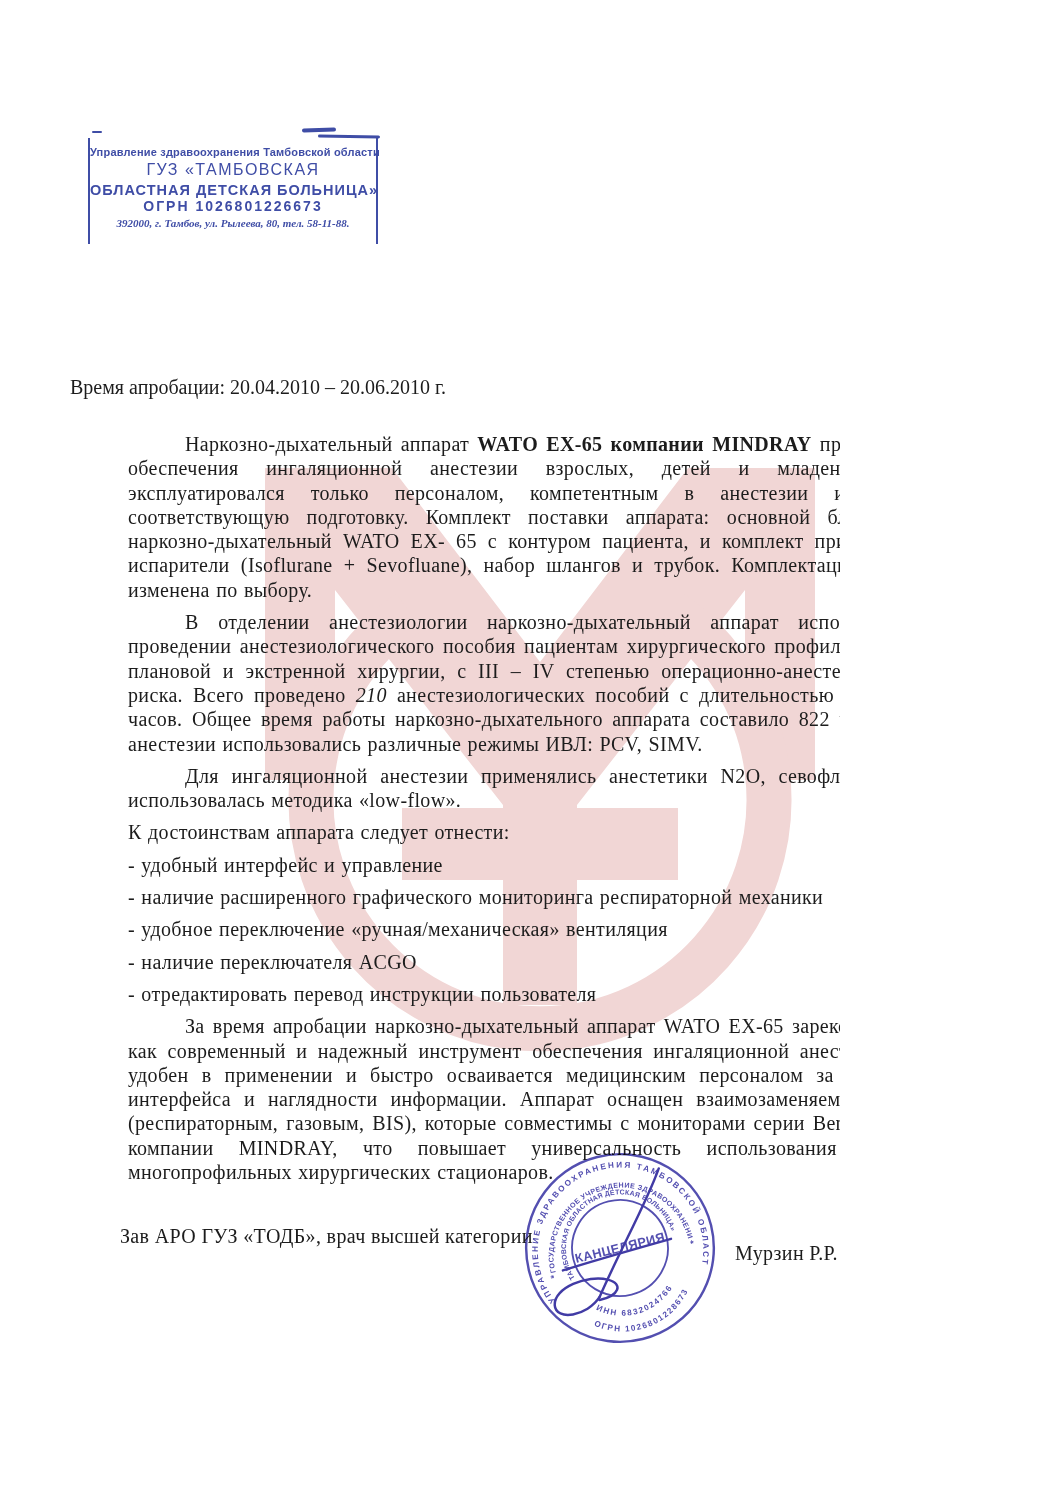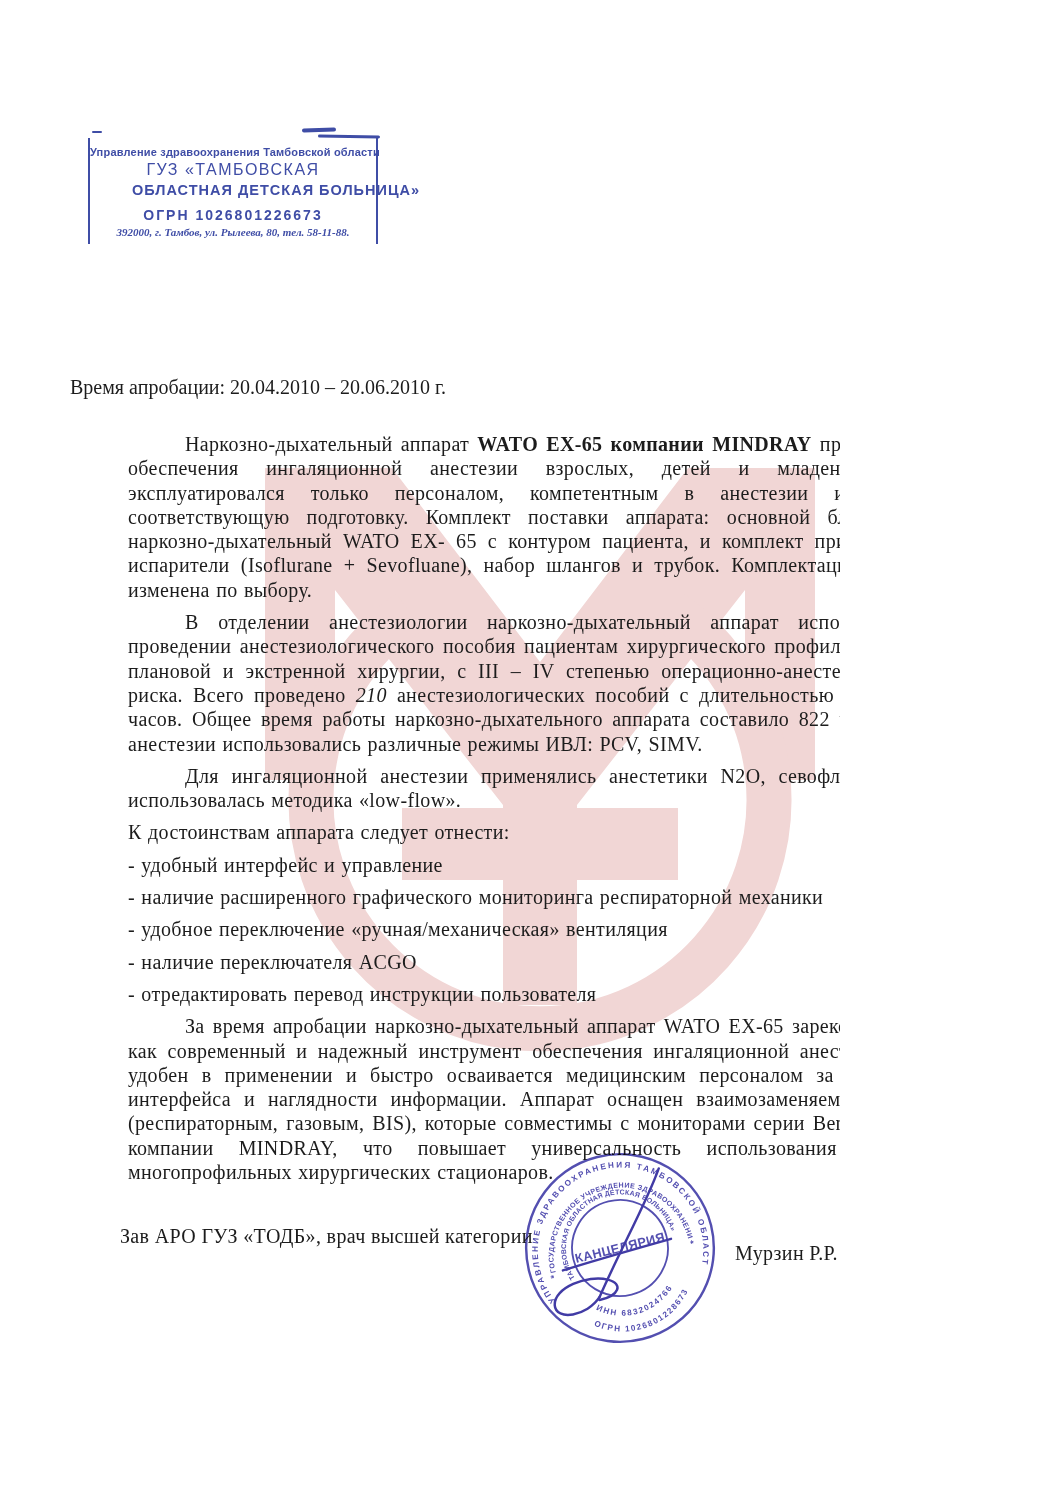--- a/index.html
+++ b/index.html
@@ -23,22 +23,22 @@
     border-left:2px solid var(--stamp-blue,#3f4da6);
     border-right:2px solid var(--stamp-blue,#3f4da6);
     color:var(--stamp-blue,#3f4da6);
     text-align:center;
     font-family:"Liberation Sans","DejaVu Sans",sans-serif;
     padding-top:8px;box-sizing:border-box;
     filter:blur(.2px);
   }
   .hstamp .l1{font-size:11px;font-weight:600;letter-spacing:.2px;white-space:nowrap;}
   .hstamp .l2{font-size:16px;font-weight:400;letter-spacing:1.5px;margin-top:3px;}
-  .hstamp .l3{font-size:14.5px;font-weight:600;letter-spacing:1px;margin-top:3px;white-space:nowrap;padding-left:42px;}
-  .hstamp .l4{font-size:14px;font-weight:600;letter-spacing:2px;margin-top:9px;}
+  .hstamp .l3{font-size:14.5px;font-weight:600;letter-spacing:1px;margin-top:3px;white-space:nowrap;}
+  .hstamp .l4{font-size:14px;font-weight:600;letter-spacing:2px;margin-top:0;}
   .hstamp .l5{font-size:11px;font-style:italic;font-family:"Liberation Serif",serif;font-weight:600;margin-top:3px;white-space:nowrap;}
   .pen-mark{position:absolute;background:var(--stamp-blue,#3f4da6);border-radius:2px;}
   .pm0{left:2px;top:-7px;width:10px;height:2px;}
   .pm1{left:212px;top:-10px;width:34px;height:4px;transform:rotate(-2deg);}
   .pm2{left:228px;top:-3px;width:62px;height:3px;transform:rotate(1deg);}
   
   .title{
     position:absolute;left:70px;top:260px;width:920px;
     text-align:center;font-weight:700;font-size:25px;line-height:33px;letter-spacing:.4px;
   }

